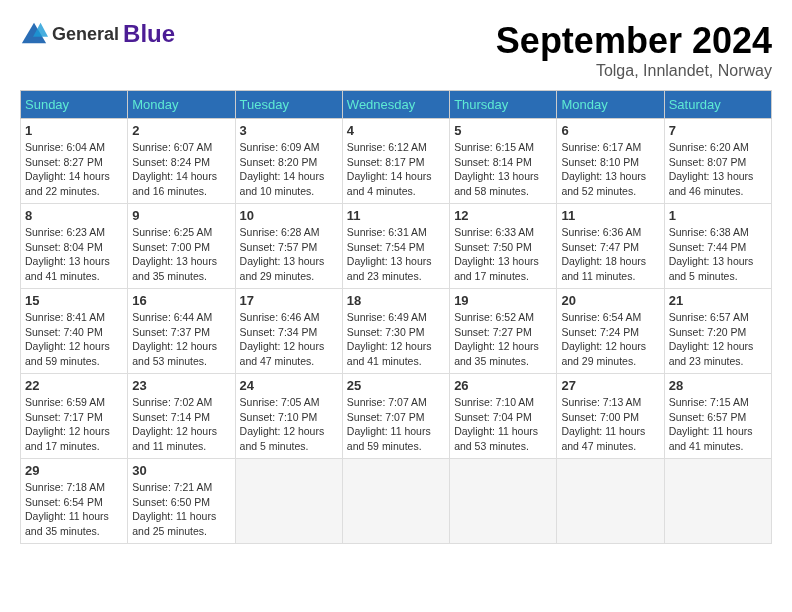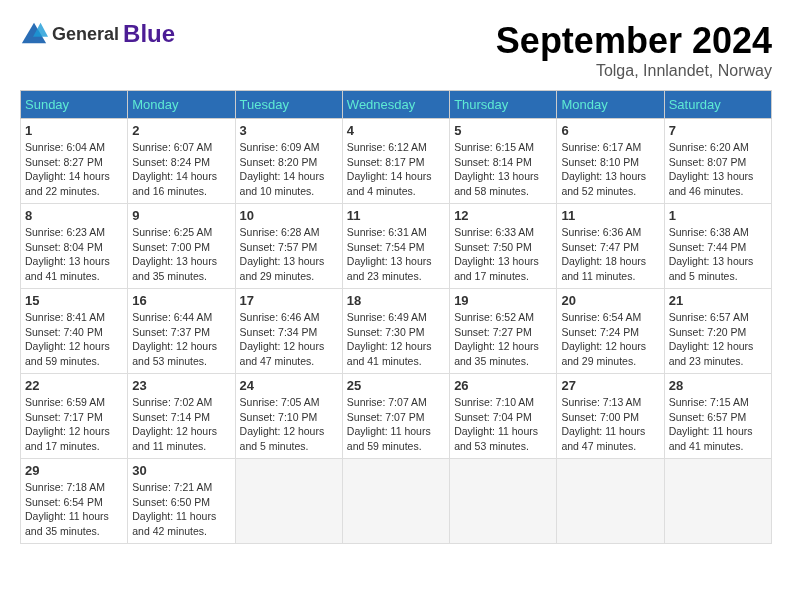--- a/index.html
+++ b/index.html
@@ -343,21 +343,21 @@
           <span>Sunrise: 7:18 AM</span><br>
           <span>Sunset: 6:54 PM</span><br>
           <span>Daylight: 11 hours and 35 minutes.</span>
         </div>
       </td>
         <td>
         <span class="day-number">30</span>
         <div class="day-info">
           <span>Sunrise: 7:21 AM</span><br>
           <span>Sunset: 6:50 PM</span><br>
-          <span>Daylight: 11 hours and 42 minutes.</span>
+          <span>Daylight: 11 hours and 25 minutes.</span>
         </div>
       </td>
         <td class="empty"></td>
         <td class="empty"></td>
         <td class="empty"></td>
         <td class="empty"></td>
         <td class="empty"></td>
       </tr>
     </tbody>
 </table>

